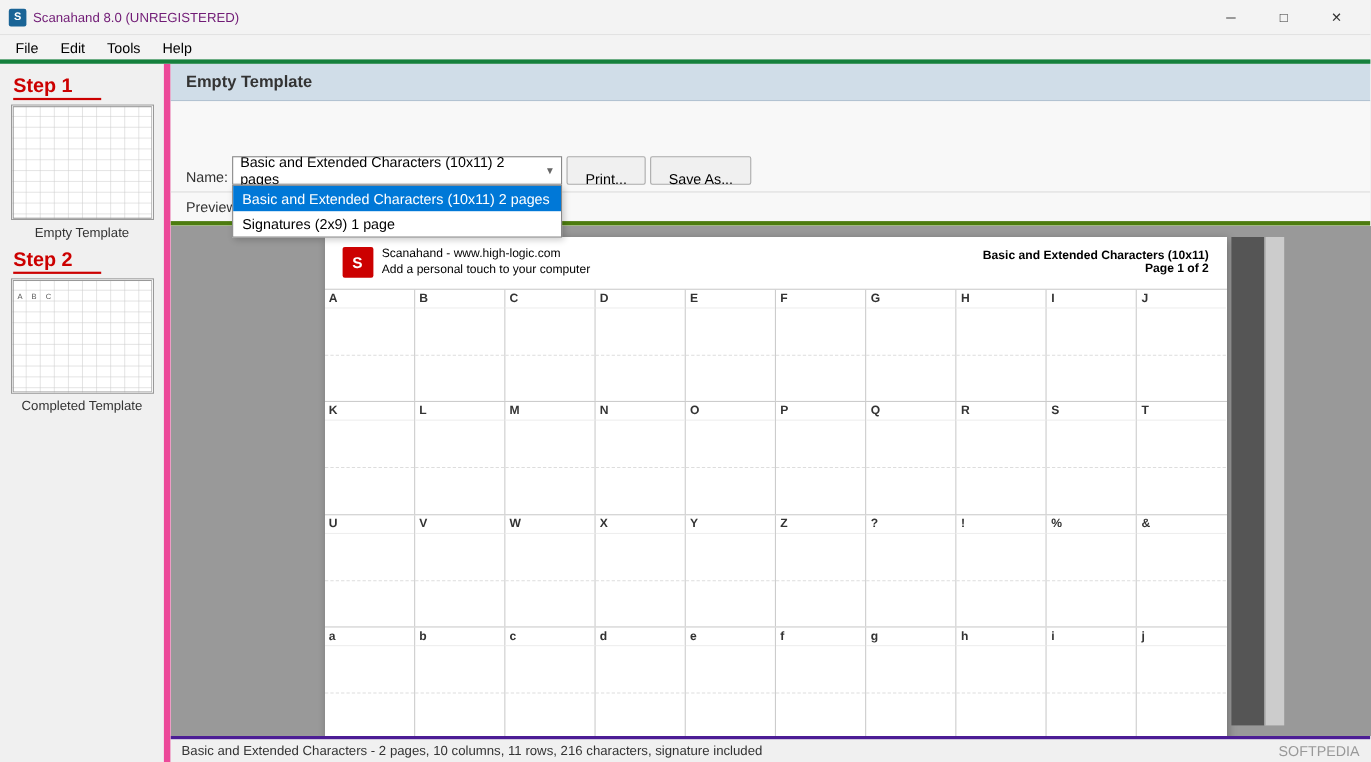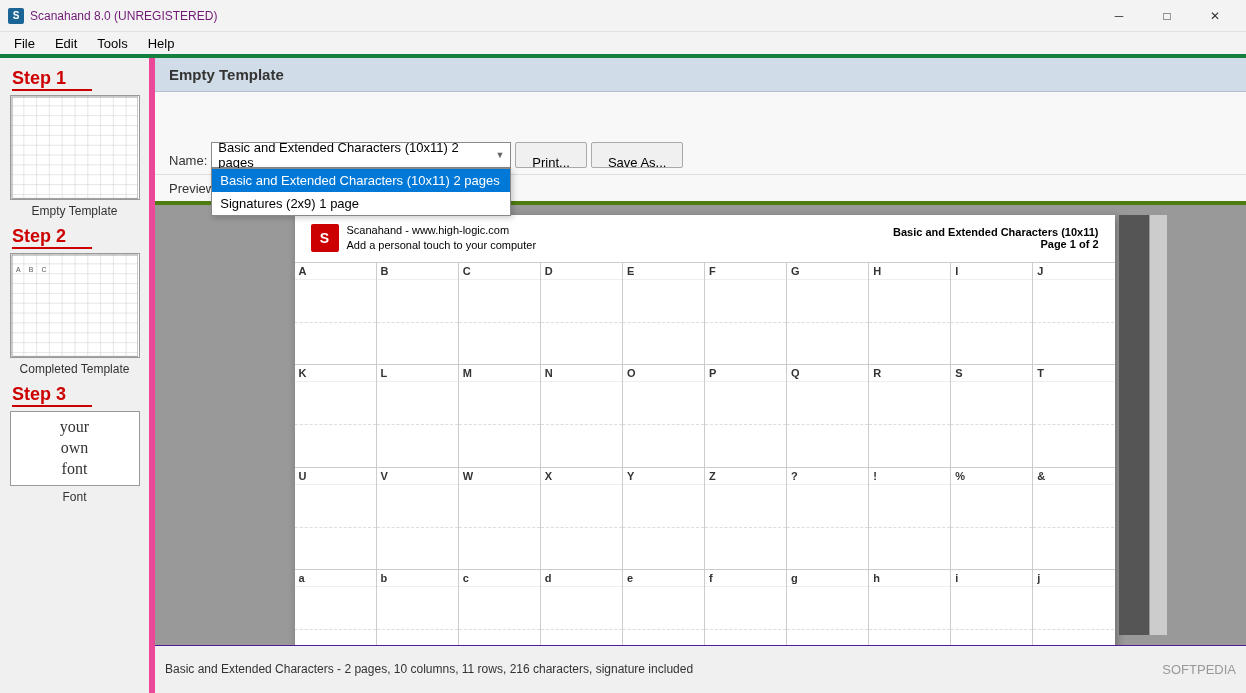--- a/index.html
+++ b/index.html
@@ -302,22 +302,22 @@
       content: '';
       position: absolute;
       left: 0; right: 0;
       top: 50%;
       border-top: 1px dashed #ddd;
     }
 
     
     .status-bar {
       background: #f0f0f0;
-      border-top: 1px solid #4c1d95;
-      padding: 16px 10px;
+      border-top: 3px solid #4c1d95;
+      padding: 3px 10px;
       font-size: 12px;
       color: #333;
       display: flex;
       justify-content: space-between;
     }
     .softpedia-watermark {
       color: #999;
       font-size: 13px;
     }
   </style>
@@ -409,30 +409,20 @@
           <rect x="1" y="1" width="128" height="103" fill="none" stroke="#999" stroke-width="1"></rect>
 
           <text x="5" y="18" font-size="7" fill="#555">A</text>
           <text x="18" y="18" font-size="7" fill="#555">B</text>
           <text x="31" y="18" font-size="7" fill="#555">C</text>
         </svg>
       </div>
       <span class="step-name">Completed Template</span>
     </div>
 
-    <div class="step-section">
-      <span class="step-label">Step 3</span>
-      <div class="step-underline"></div>
-      <div class="font-thumbnail">
-        <span>your</span>
-        <span>own</span>
-        <span>font</span>
-      </div>
-      <span class="step-name">Font</span>
-    </div>
 
   </div>
 
   <div class="content-area">
 
     <div class="panel-header">
       <span>Empty Template</span>
     </div>
 
     <div class="toolbar">

